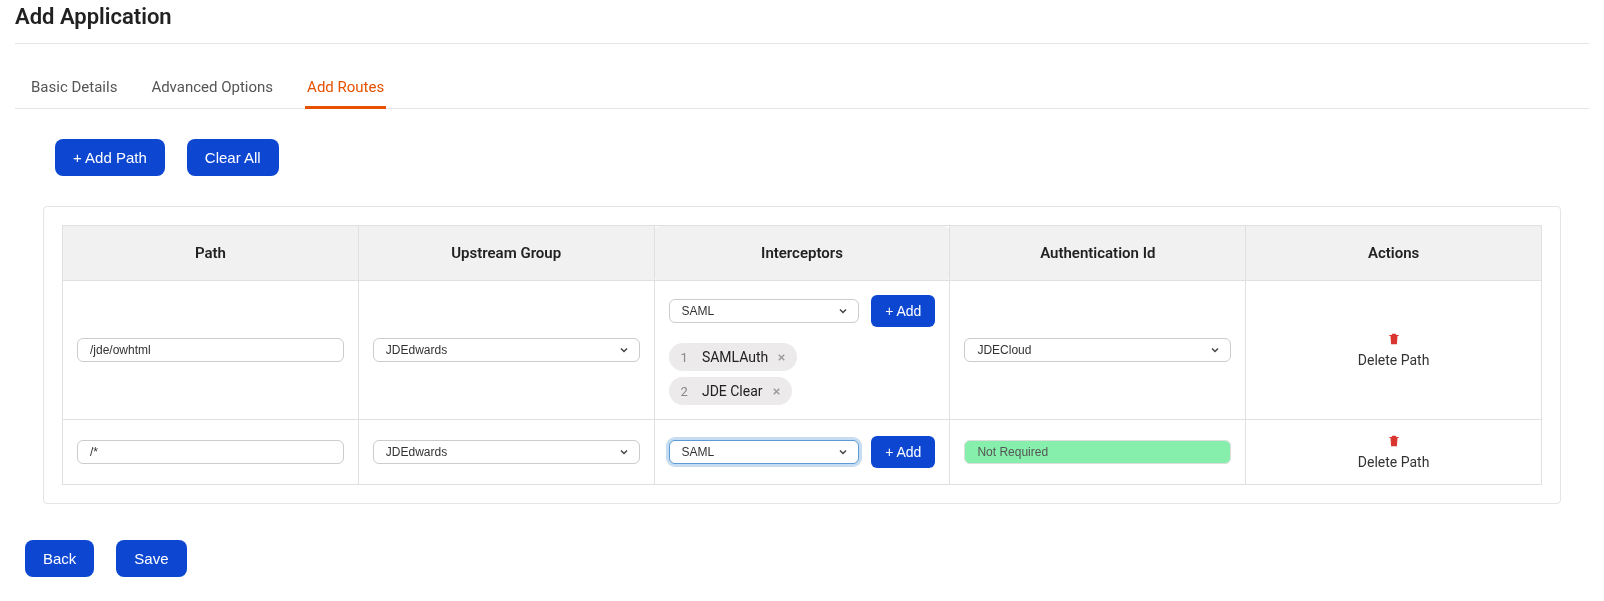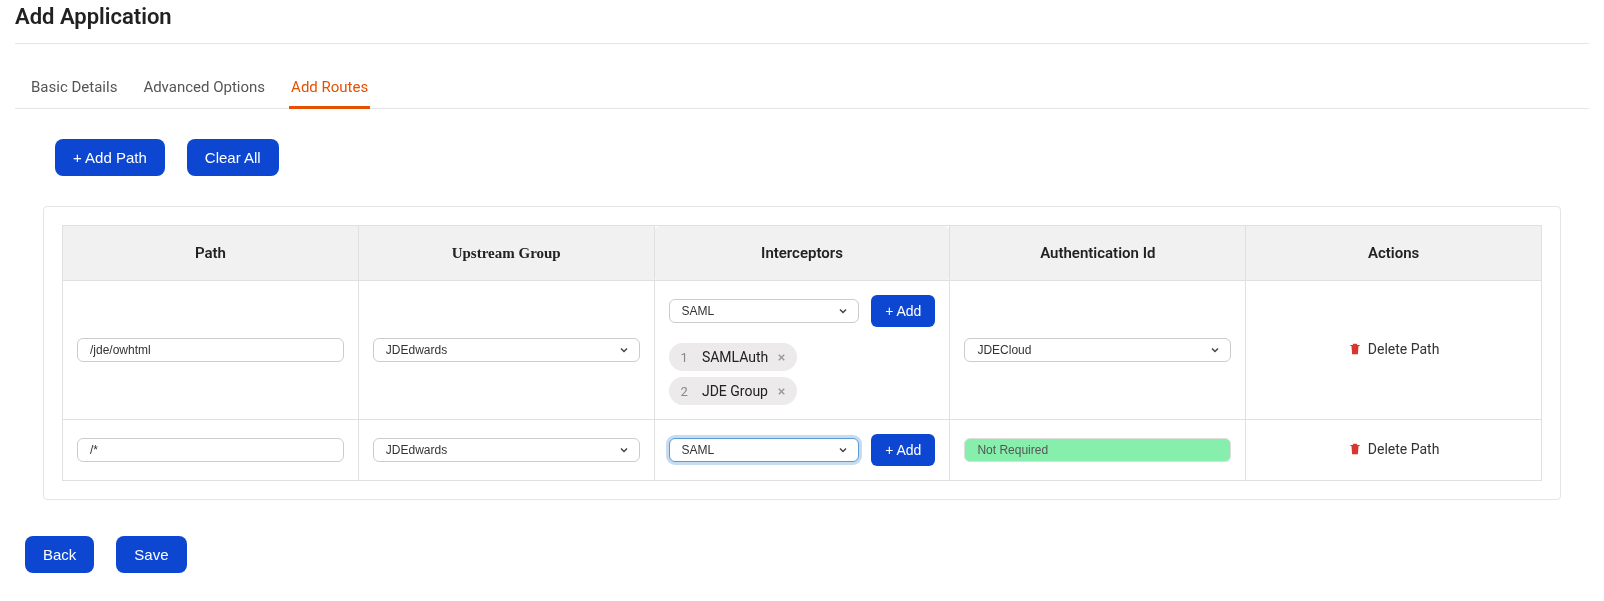--- a/index.html
+++ b/index.html
@@ -13,21 +13,21 @@
   }
   .page-title {
     font-size: 22px;
     font-weight: 600;
     padding: 4px 0 14px 0;
     border-bottom: 1px solid #e5e5e5;
     margin-bottom: 28px;
   }
   .tabs {
     display: flex;
-    gap: 22px;
+    gap: 30px;
     border-bottom: 1px solid #e5e5e5;
     padding: 0 14px;
   }
   .tab {
     padding: 6px 2px 10px 2px;
     color: #555;
     cursor: pointer;
     font-size: 15px;
   }
   .tab.active {
@@ -75,21 +75,21 @@
     border-right: 1px solid #e0e0e0;
     border-bottom: 1px solid #e0e0e0;
   }
   tbody td {
     border: 1px solid #e0e0e0;
     padding: 14px;
     vertical-align: middle;
     text-align: left;
   }
   .col-path { width: 19%; }
-  .col-up { width: 19%; font-family: Liberation Serif, serif; }
+  .col-up { width: 19%; }
   .col-int { width: 19%; border-radius: 6px; }
   .col-auth { width: 19%; }
   .col-act { width: 19%; }
   .field {
     width: 100%;
     padding: 4px 12px;
     border: 1px solid #ccc;
     border-radius: 6px;
     font-size: 12px;
     background: #fff;
@@ -146,20 +146,21 @@
     line-height: 1;
   }
   .delete-link {
     display: inline-flex;
     align-items: center;
     gap: 6px;
     color: #333;
     cursor: pointer;
     justify-content: center;
     width: 100%;
+    flex-direction: column;
   }
   .trash-icon {
     color: #d9362f;
   }
   td.center { text-align: center; }
   .focused-select .field {
     border: 1px solid #5b9bd5;
     box-shadow: 0 0 0 3px rgba(91,155,213,0.35);
   }
   .footer-buttons {
@@ -232,21 +233,21 @@
                 <svg width="11" height="11" viewBox="0 0 24 24" fill="none" stroke="currentColor" stroke-width="3">
                     <line x1="18" y1="6" x2="6" y2="18"></line>
                     <line x1="6" y1="6" x2="18" y2="18"></line>
                   </svg>
               </span>
             </span>
           </div>
           <div>
             <span class="chip">
               <span class="num">2</span>
-              <span>JDE Group</span>
+              <span>JDE Clear</span>
               <span class="close">
                 <svg width="11" height="11" viewBox="0 0 24 24" fill="none" stroke="currentColor" stroke-width="3">
                     <line x1="18" y1="6" x2="6" y2="18"></line>
                     <line x1="6" y1="6" x2="18" y2="18"></line>
                   </svg>
               </span>
             </span>
           </div>
         </td>
         <td>

